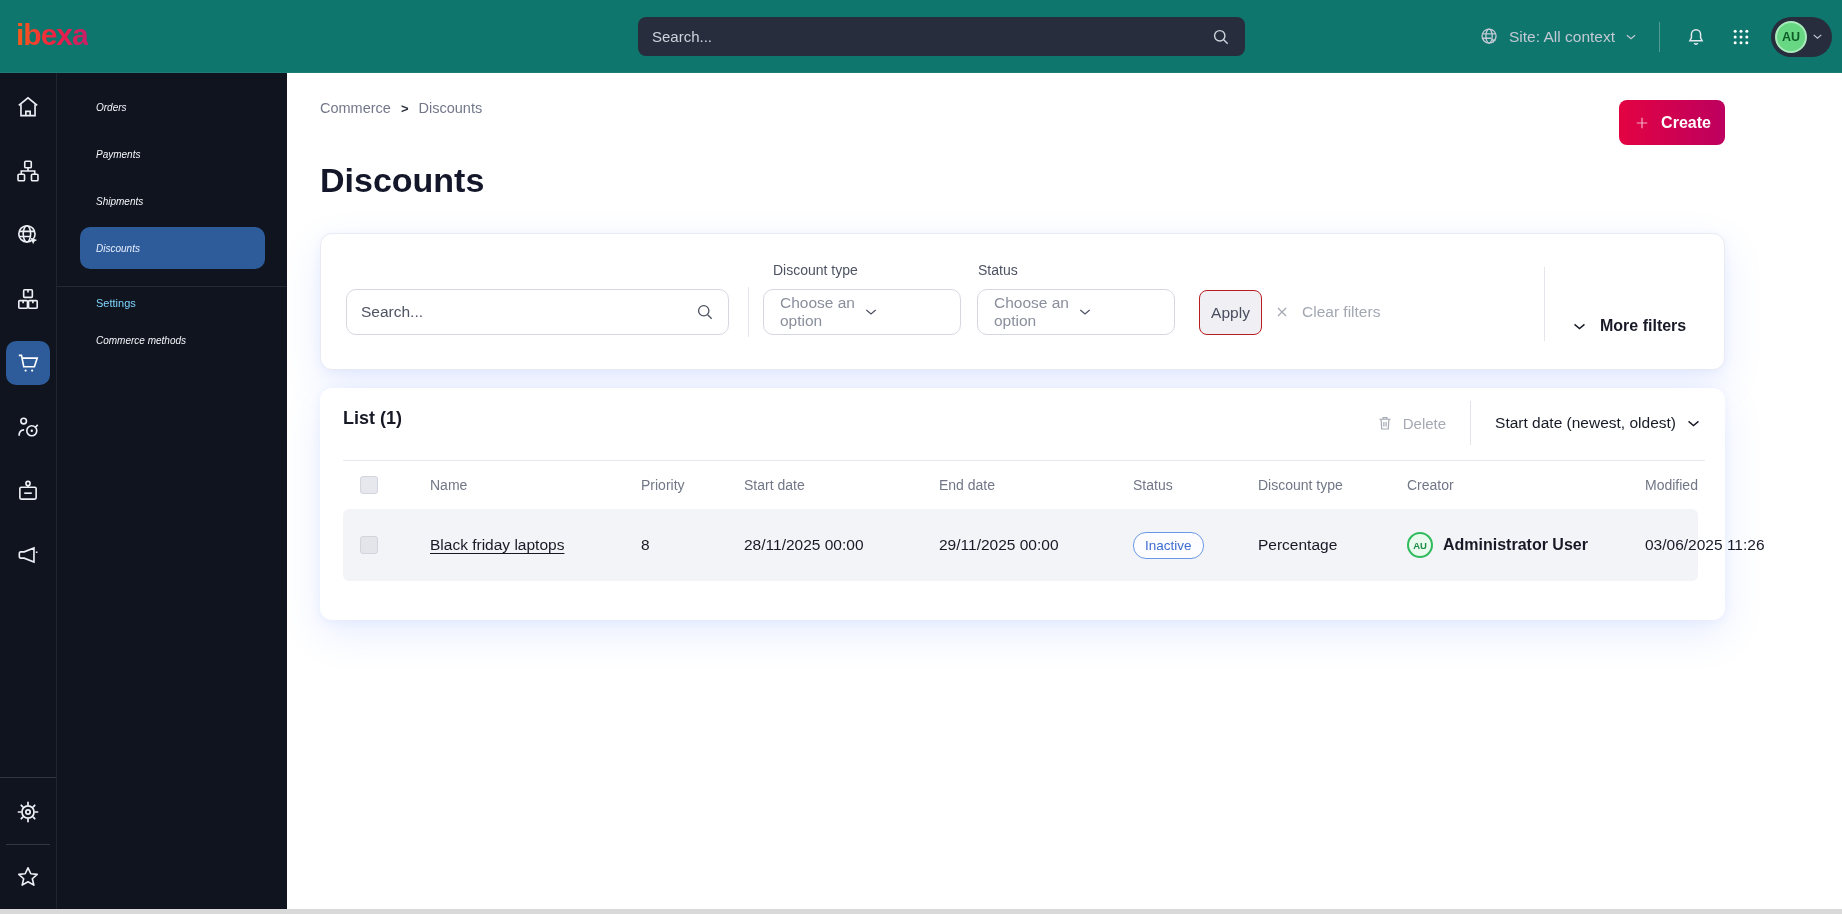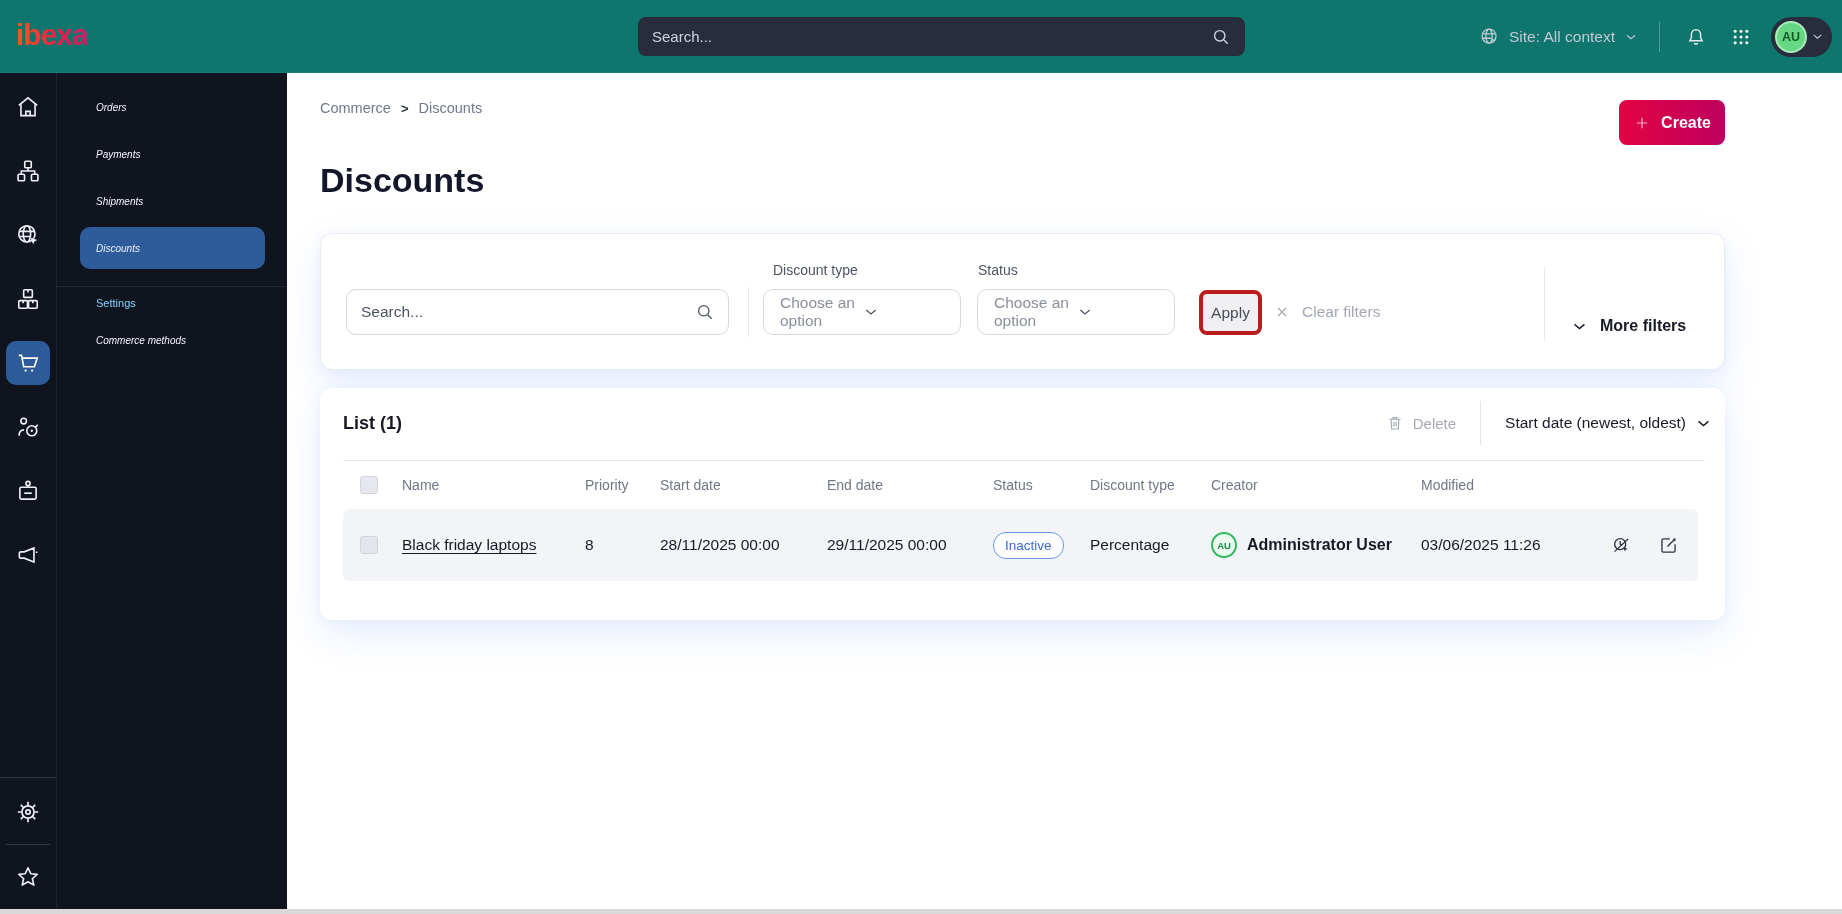--- a/index.html
+++ b/index.html
@@ -68,37 +68,37 @@
   .fsearch input { flex:1; border:none; outline:none; font-size:15.5px; color:#3a4050; padding:0 14px;
                    font-family:inherit; background:transparent; }
   .fsearch input::placeholder { color:#4d5362; }
   .fsearch .sicon { margin-right:13px; display:flex; }
   .f-vdiv { position:absolute; width:1px; background:#e4e6ec; }
   .f-label { position:absolute; top:28px; font-size:14px; color:#4d5362; }
   .f-select { position:absolute; top:55px; width:198px; height:46px; border:1px solid #d5d8e0; border-radius:10px;
               display:flex; align-items:center; padding:0 14px 0 16px; cursor:pointer; }
   .f-select span { flex:1; color:#8a8f9c; font-size:15.5px; }
   .apply-btn { position:absolute; left:878px; top:56px; width:63px; height:45px; background:#f0f0f4;
-               border:4px solid #b91c1c; border-radius:8px; color:#484e5e; font-size:15.5px; cursor:pointer;
+               border:1px solid #b91c1c; border-radius:8px; color:#484e5e; font-size:15.5px; cursor:pointer;
                font-family:inherit; }
   .clear-btn { position:absolute; left:953px; top:55px; height:46px; display:flex; align-items:center; gap:12px;
                color:#a2a7b2; font-size:15.5px; cursor:pointer; }
   .more-btn { position:absolute; left:1250px; top:55px; height:46px; display:flex; align-items:flex-end; gap:12px;
               color:#171a26; font-size:16px; font-weight:700; cursor:pointer; }
 
   
-  .list-head { position:absolute; left:23px; top:20px; right:13px; height:30px; display:flex; align-items:center; }
+  .list-head { position:absolute; left:23px; top:20px; right:23px; height:30px; display:flex; }
   .list-title { font-size:18px; font-weight:700; color:#171a26; }
   .list-actions { margin-left:auto; display:flex; align-items:center; gap:18px; }
   .delete-btn { display:flex; align-items:center; gap:9px; color:#a4a9b4; font-size:15px; cursor:pointer; }
   .la-vdiv { width:1px; height:44px; background:#e2e4ea; margin:0 6px; }
   .sort-btn { display:flex; align-items:center; gap:9px; color:#171a26; font-size:15.5px; cursor:pointer; }
 
   .tgrid { display:grid; grid-template-columns:59px 183px 75px 167px 166px 97px 121px 210px 170px 1fr;
-           align-items:center; }
+           align-items:center;gap:28px; }
   .thead { position:absolute; left:23px; right:20px; top:72px; height:48px; border-top:1px solid #e6e8ee;
            color:#717786; font-size:14px; }
   .trow { position:absolute; left:23px; top:121px; width:1355px; height:72px; background:#f3f4f7;
           border-radius:6px; color:#171a26; font-size:15.5px; }
   .cb { width:18px; height:18px; border-radius:3px; background:#e7e8ee; border:1px solid #d2d4de;
         margin-left:17px; cursor:pointer; }
   .trow .cb { background:#e4e5eb; }
   .name-link { color:#171a26; text-decoration:underline; text-underline-offset:3px; cursor:pointer; }
   .badge { display:inline-block; padding:5px 11px; border:1px solid #6b98e6; border-radius:13px;
            color:#3d6cd0; background:#fdfdff; font-size:13.5px; }

